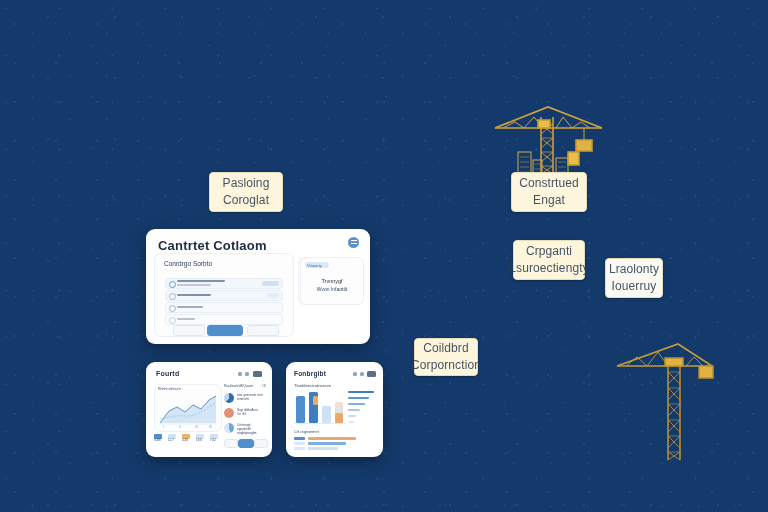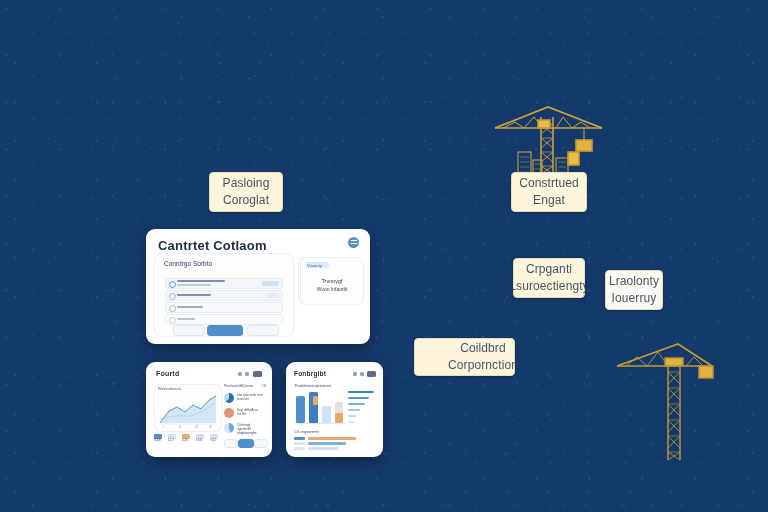--- a/index.html
+++ b/index.html
@@ -159,29 +159,29 @@
 
   <div class="node" style="left:209px;top:172px;width:72px;height:38px;">
     <div class="txt">Pasloing<br>Coroglat</div>
     </div>
 
   <div class="node" style="left:511px;top:172px;width:74px;height:38px;">
     <div class="txt">Constrtued<br>Engat</div>
     </div>
 
 
-  <div class="node" style="left:513px;top:258px;width:70px;height:38px;justify-content:center;">
+  <div class="node" style="left:513px;top:240px;width:70px;height:38px;justify-content:center;">
     <div class="txt">Crpganti<br>Lsuroectiengty</div>
     </div>
 
-  <div class="node pale" style="left:605px;top:258px;width:56px;height:38px;margin-top:12px;">
+  <div class="node pale" style="left:605px;top:258px;width:56px;height:38px;">
     <div class="txt">Lraolonty<br>Iouerruy</div>
     </div>
 
-  <div class="node" style="left:414px;top:338px;width:62px;height:36px;padding-left:37px;">
+  <div class="node" style="left:414px;top:338px;width:62px;height:36px;">
     <div class="txt">Coildbrd<br>Corpornction</div>
     </div>
 
 
 
   <div class="card" style="left:146px;top:229px;width:224px;height:115px;">
     <div class="ttl" style="position:absolute;left:12px;top:9px;">Cantrtet Cotlaom</div>
 
     <div style="position:absolute;right:11px;top:8px;width:11px;height:11px;border-radius:50%;background:#3f7fc0;opacity:.85;"></div>
     <div style="position:absolute;right:13.5px;top:11px;width:6px;height:1.2px;background:#fff;"></div>

